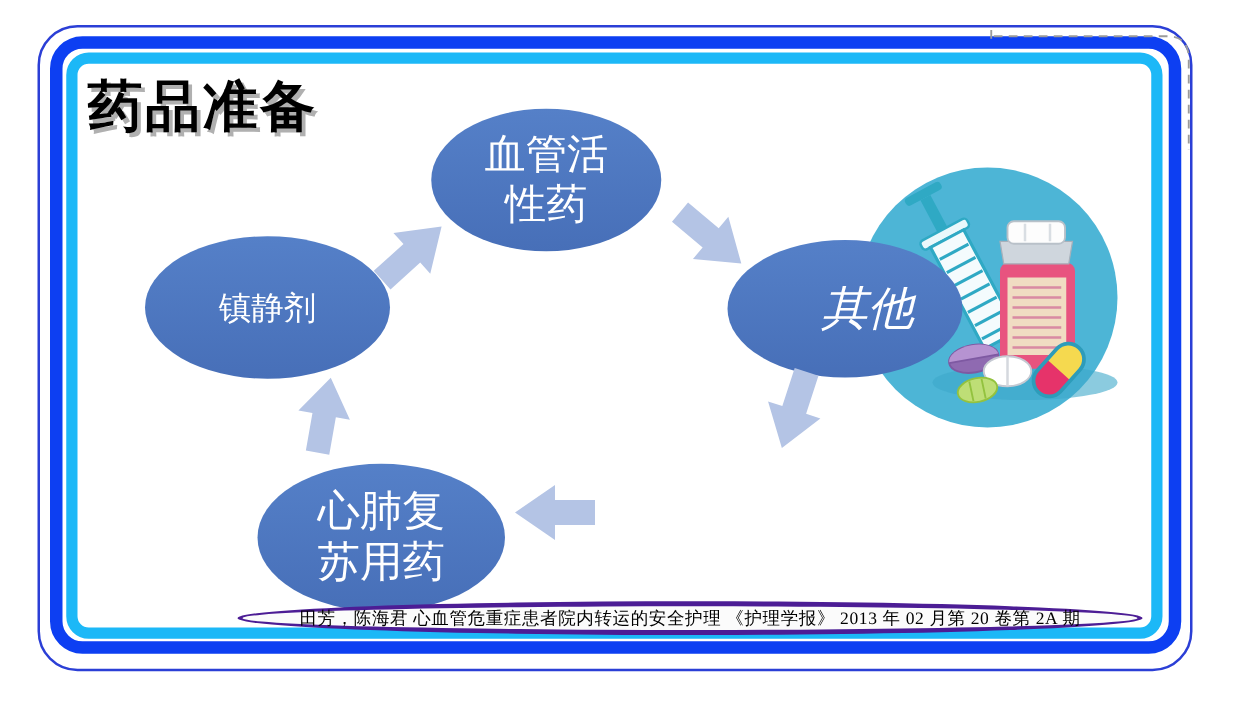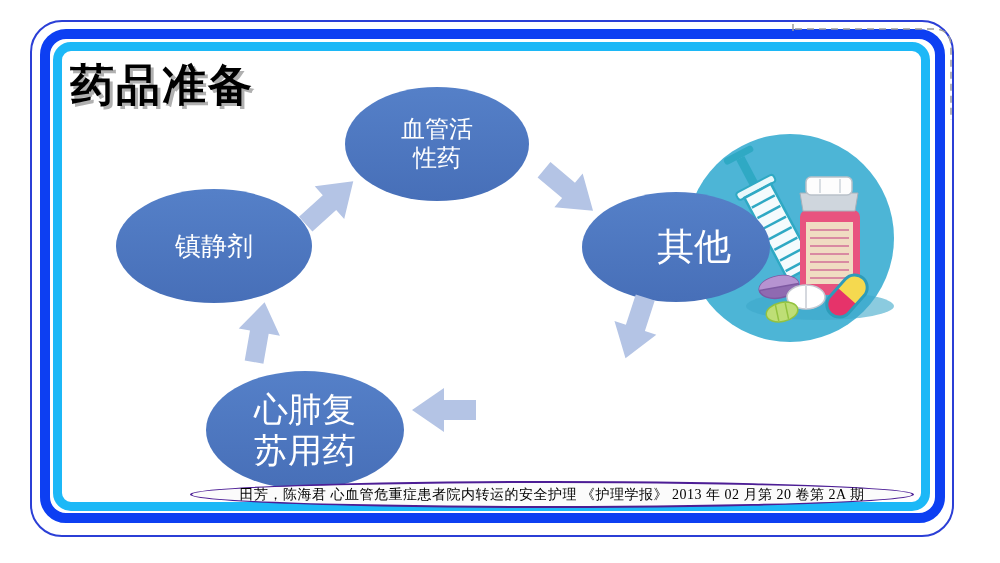--- a/index.html
+++ b/index.html
@@ -23,30 +23,30 @@
   #arrow-layer { z-index:3; pointer-events:none; }
 
   .node {
     position:absolute; z-index:2; border-radius:50%;
     background:linear-gradient(180deg,#5580c8 0%,#476fb8 100%);
     display:flex; flex-direction:column; align-items:center; justify-content:center;
     color:#ffffff; text-align:center;
     font-family:"Liberation Serif","DejaVu Serif",serif;
   }
   .node .line { display:block; }
-  #node-vasoactive    { left:345px; top:87px;  width:184px; height:114px; font-size:24px; line-height:1.22; }
+  #node-vasoactive    { left:345px; top:87px;  width:184px; height:114px; font-size:33px; line-height:1.22; }
   #node-other         { left:582px; top:192px; width:188px; height:110px; font-size:37px; }
-  #node-other .line   { transform:translateX(18px); }
+  #node-other .line   { transform:translateX(18px);font-style:italic; }
   #node-antiarrhythmic{ left:502px; top:355px; width:196px; height:118px; font-size:34px; line-height:1.22; }
   #node-cpr           { left:206px; top:371px; width:198px; height:118px; font-size:34px; line-height:1.22; }
   #node-sedatives     { left:116px; top:189px; width:196px; height:114px; font-size:26px; }
 
   #citation {
     position:absolute; left:190px; top:481px; width:724px; height:27px; z-index:4;
-    box-sizing:border-box; border:2px solid #4c1d95; border-radius:50%;
+    box-sizing:border-box; border:4px solid #4c1d95; border-radius:50%;
     background:#fbfbfb; display:flex; align-items:center; justify-content:center;
     font-family:"Liberation Serif","DejaVu Serif",serif; font-size:14px; color:#000;
     letter-spacing:0.5px; white-space:nowrap;
   }
 </style>
 </head>
 <body>
 
 <div id="slide">
 

